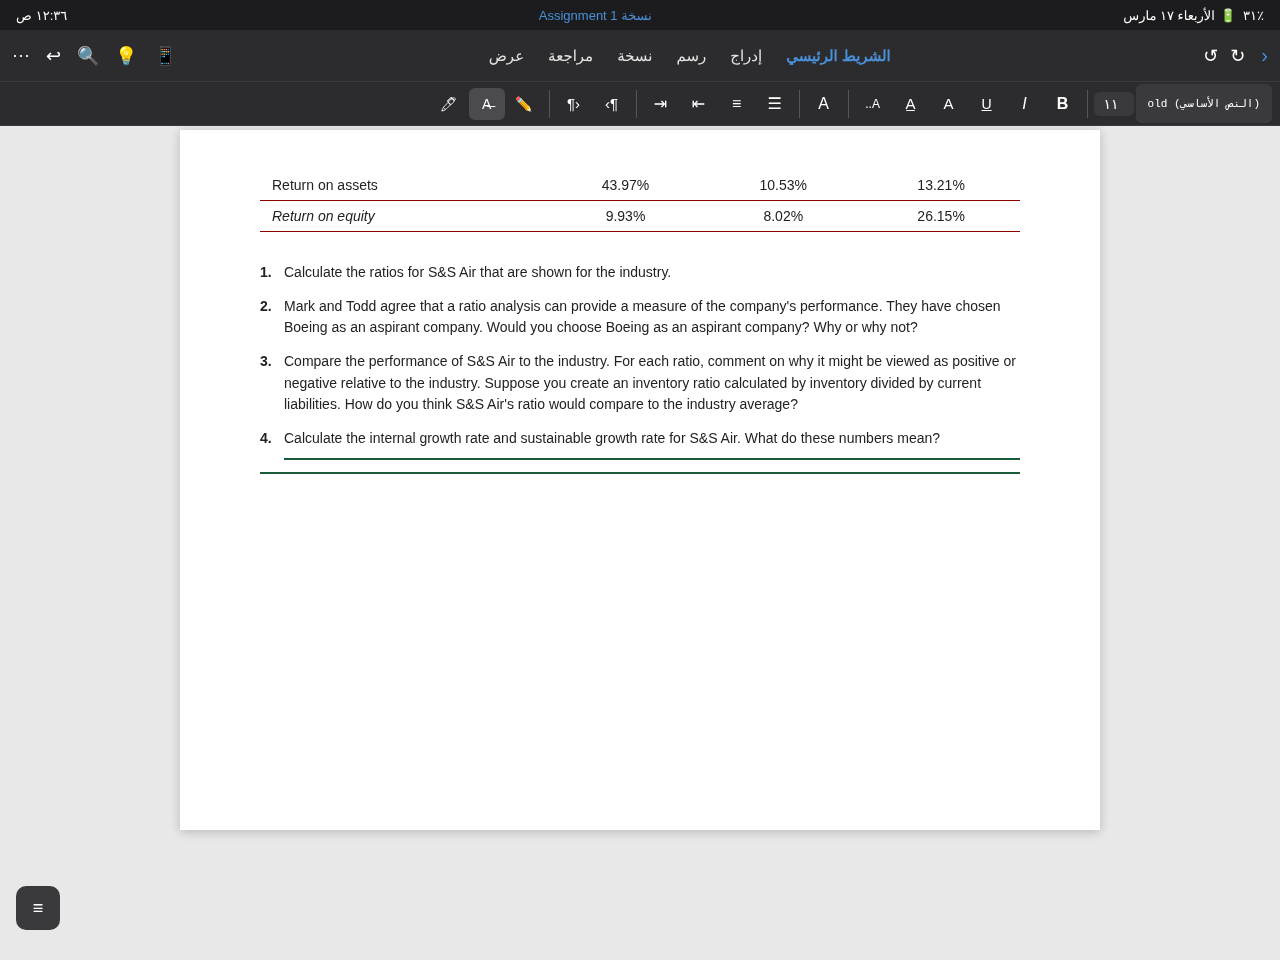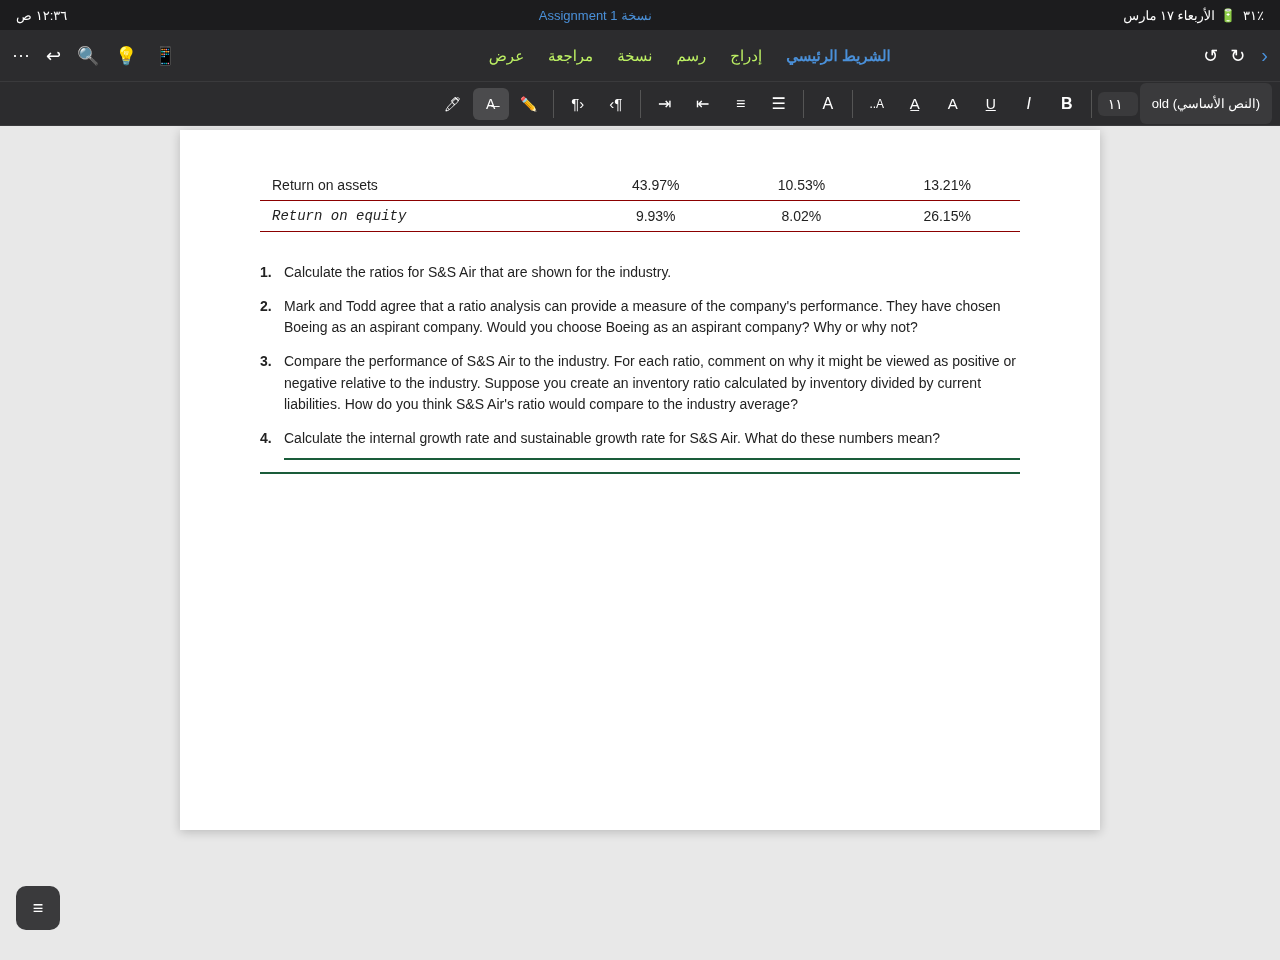--- a/index.html
+++ b/index.html
@@ -68,21 +68,21 @@
       align-items: center;
       gap: 24px;
       direction: rtl;
     }
     .nav-icon {
       color: white;
       font-size: 18px;
       cursor: pointer;
     }
     .nav-menu-item {
-      color: #bef264;
+      color: #e5e5e5;
       font-size: 15px;
       cursor: pointer;
       direction: rtl;
     }
     .nav-menu-item.active {
       color: #4a90d9;
       font-weight: 600;
     }
     .nav-arrow {
       color: #4a90d9;
@@ -139,22 +139,23 @@
       padding: 4px 10px;
       font-size: 14px;
       min-width: 40px;
       text-align: left;
     }
     .format-font-name {
       background: #3a3a3c;
       color: white;
       border-radius: 6px;
       padding: 13px 12px;
-      font-size: 13px;
-      direction: rtl;
+      font-size: 11px;
+      direction: rtl;
+      font-family: Liberation Mono, monospace;
     }
     .bold-btn { font-weight: 700; font-size: 16px; }
     .italic-btn { font-style: italic; font-size: 16px; }
 
     
     .doc-area {
       background: #e8e8e8;
       height: calc(960px - 30px - 52px - 44px);
       display: flex;
       justify-content: center;
@@ -186,21 +187,20 @@
     }
     .data-table td {
       padding: 7px 12px;
       color: #222;
     }
     .data-table td:not(:first-child) {
       text-align: center;
     }
     .table-row-label {
       font-style: italic;
-      font-family: Liberation Mono, monospace;
     }
     .row-clipped {
       color: #444;
       font-style: normal;
     }
 
     
     .questions-section {
       margin-top: 30px;
     }

